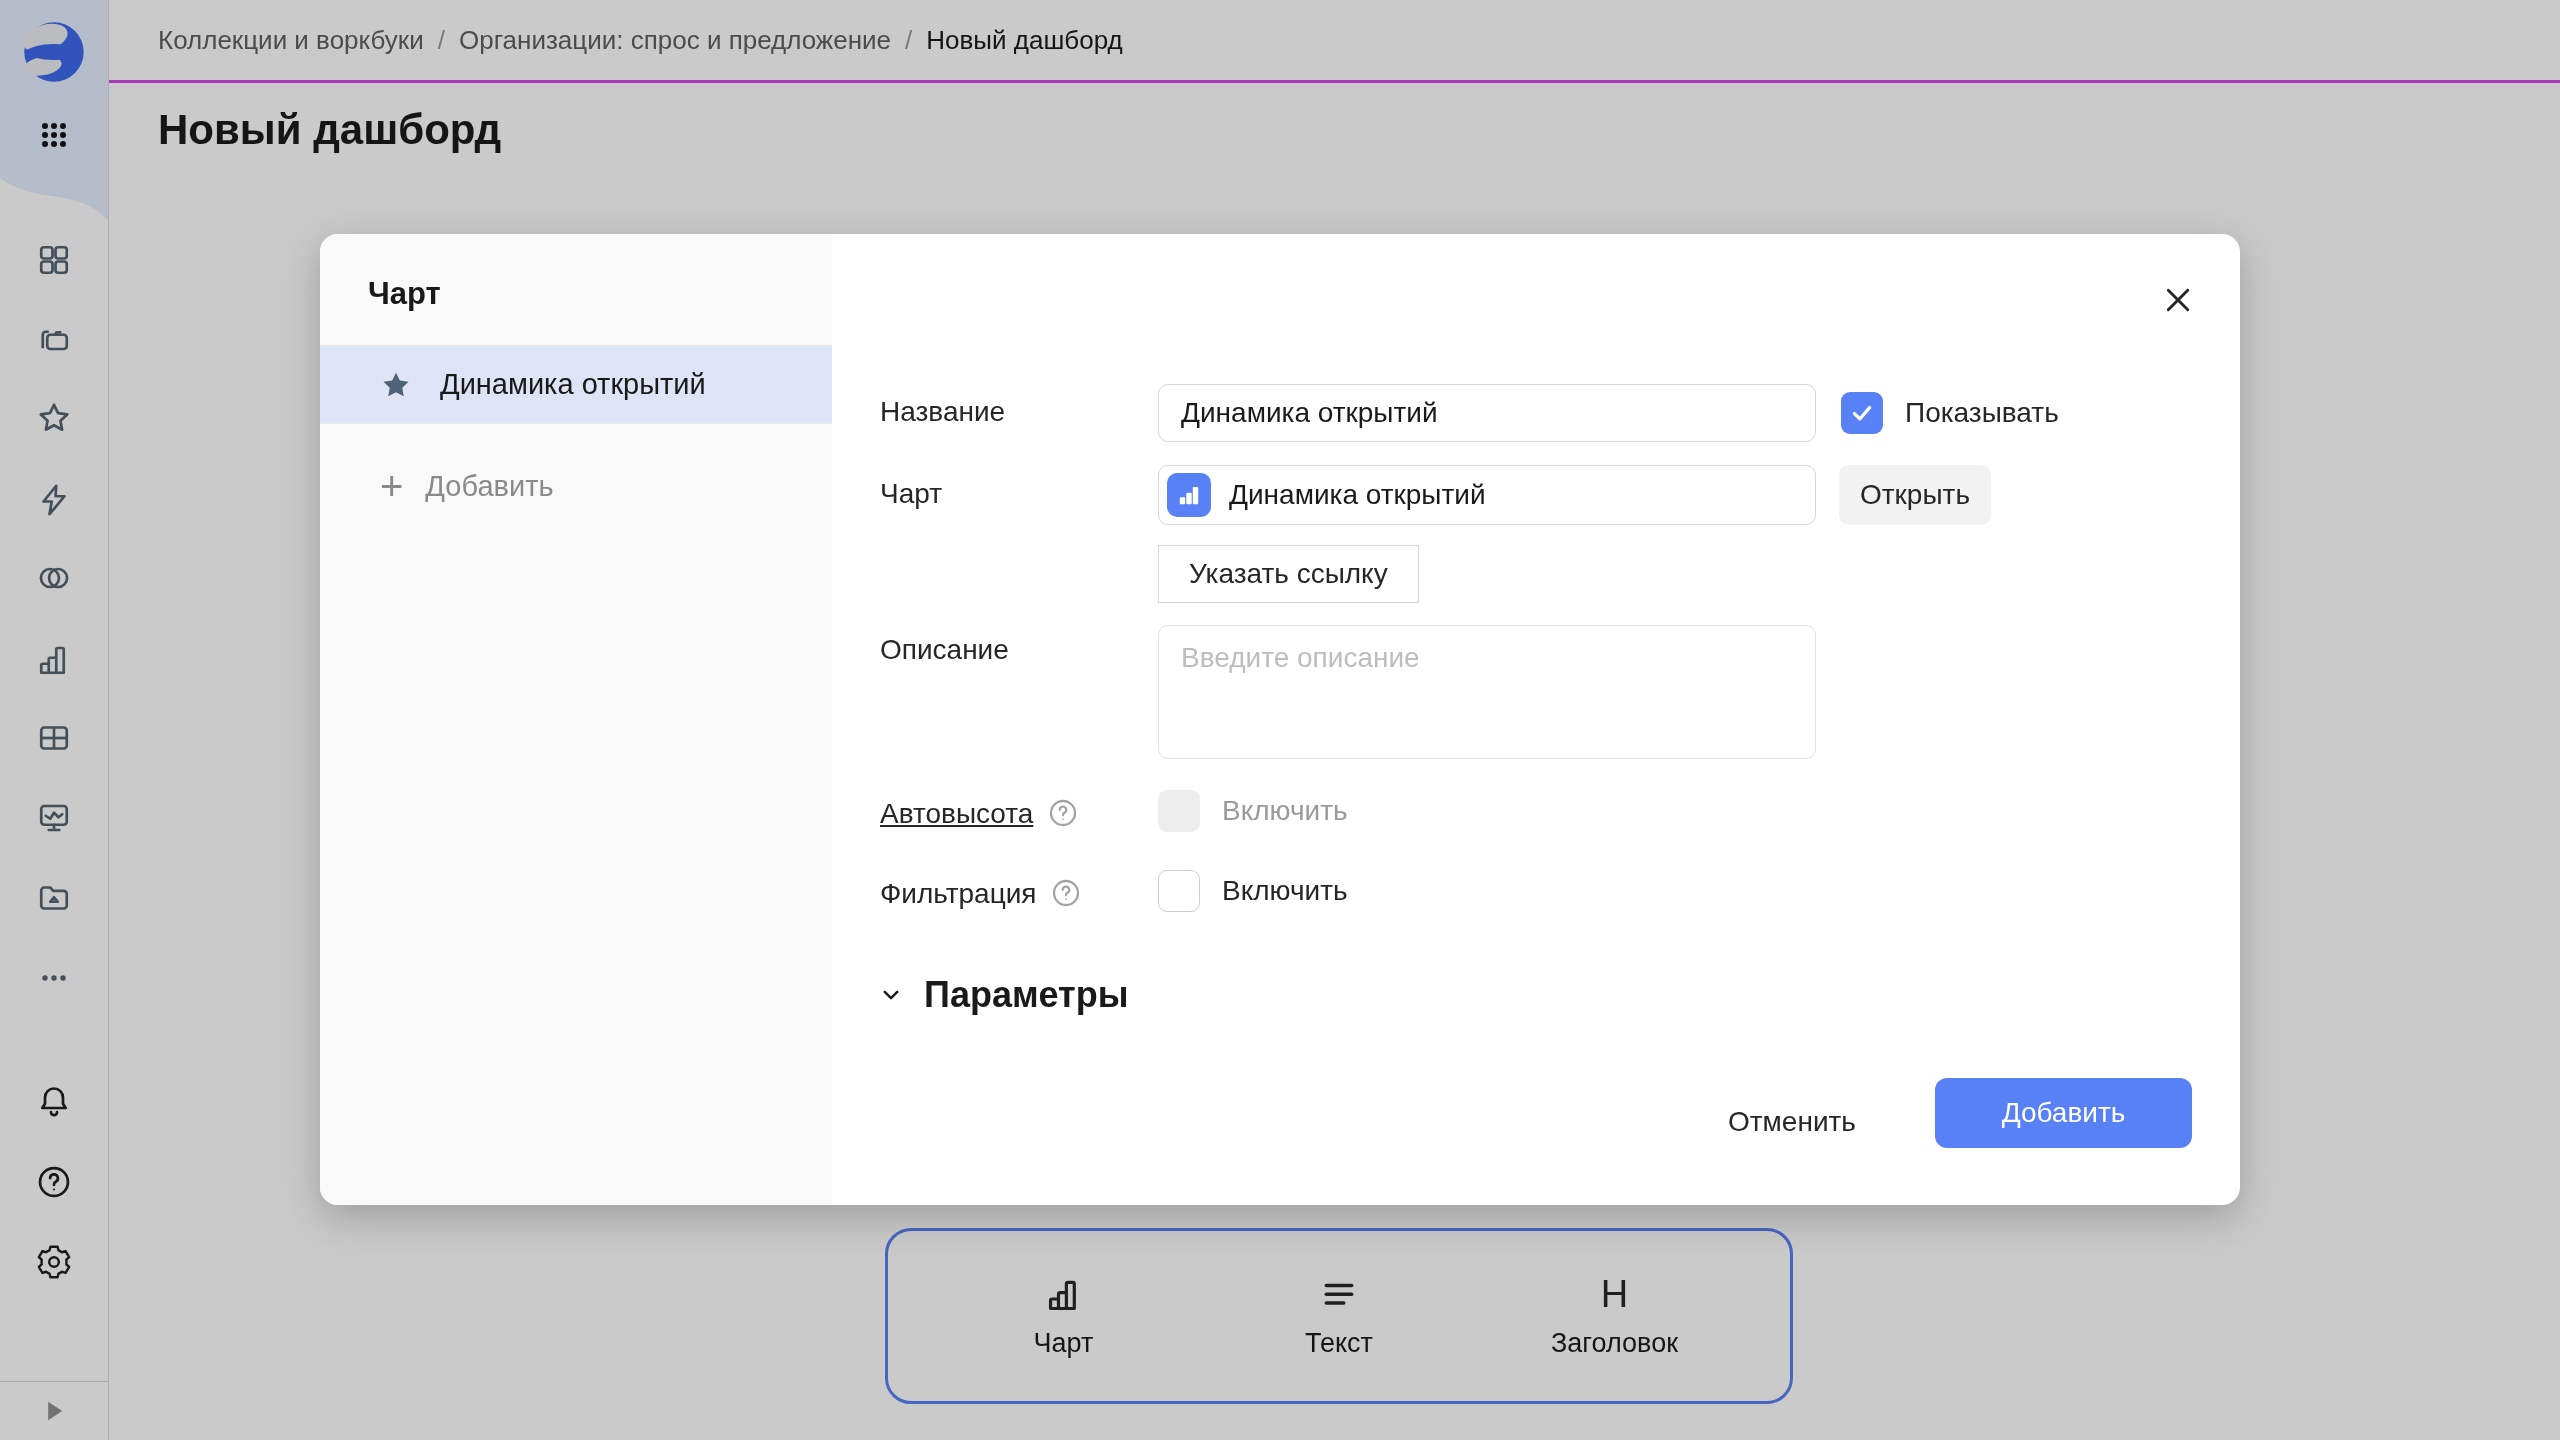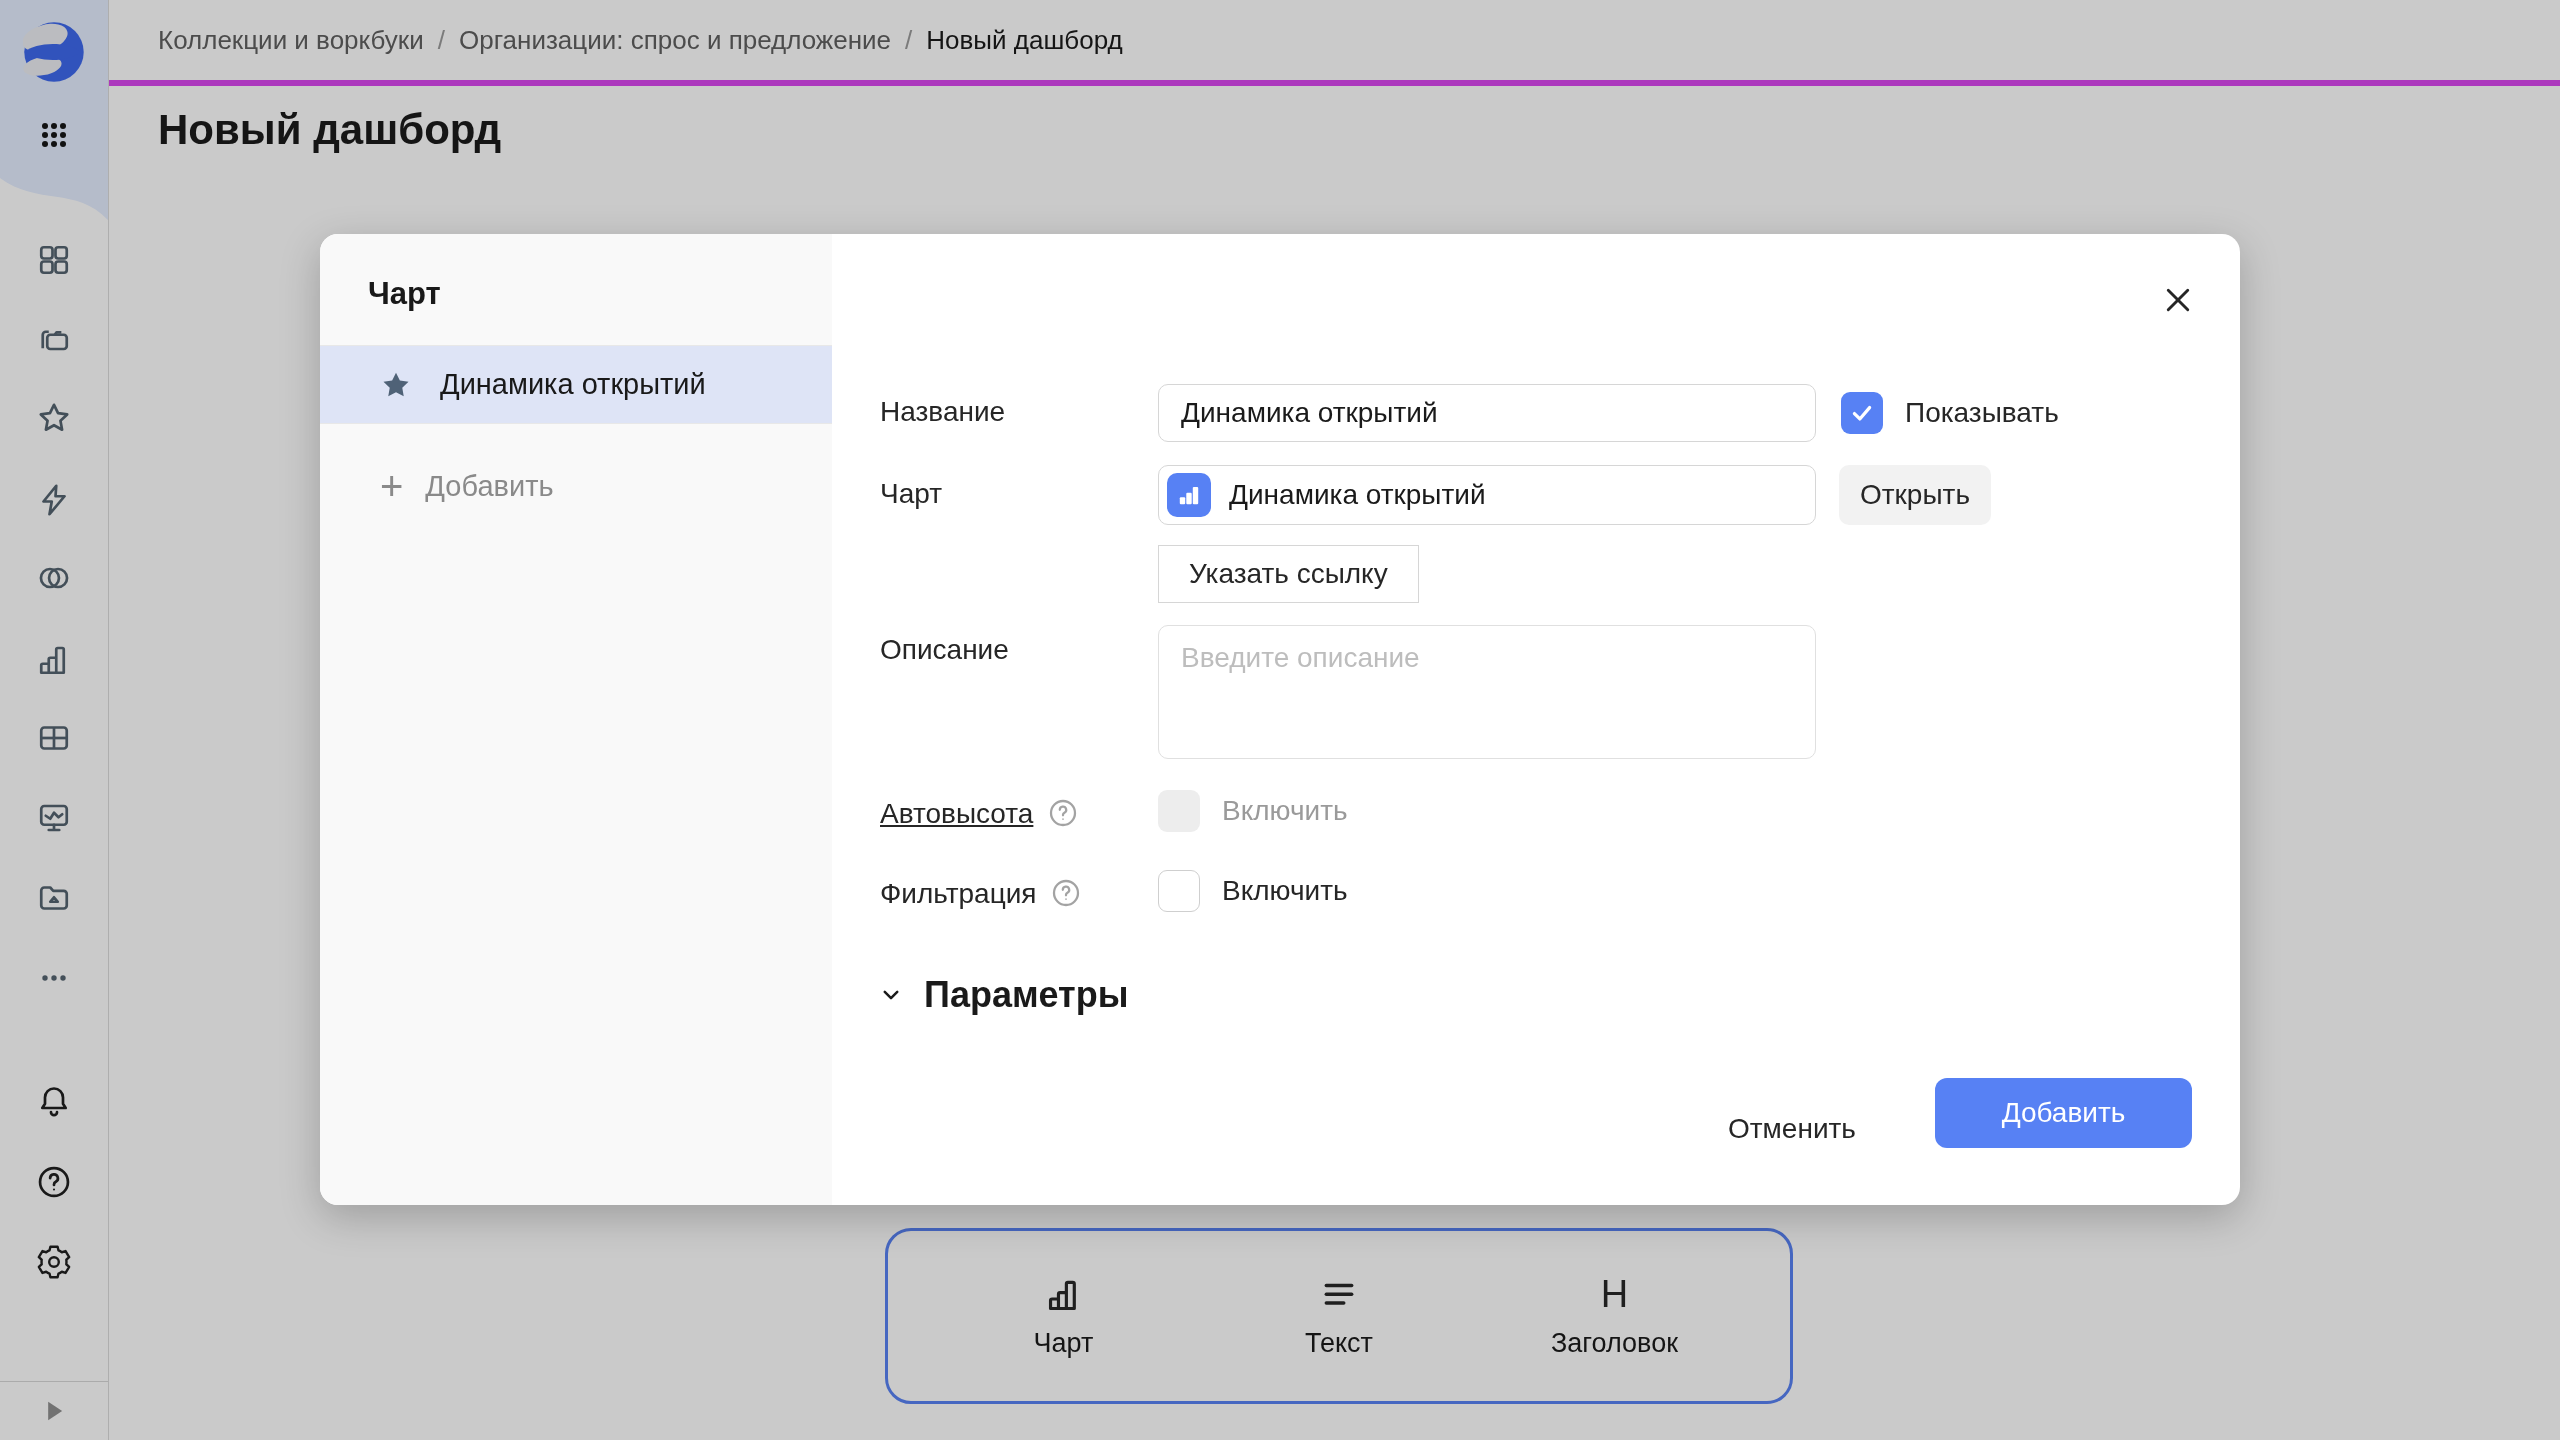--- a/index.html
+++ b/index.html
@@ -12,21 +12,21 @@
   .sidebar-top{position:absolute;left:0;top:0;width:108px;height:176px;background:#e4edff;}
   .sidebar-curve{position:absolute;left:0;top:176px;}
   .side-ic{position:absolute;left:50%;transform:translate(-50%,-50%);width:38px;height:38px;
     display:flex;align-items:center;justify-content:center;cursor:pointer;}
   .side-ic svg{display:block;}
   .sidebar-footer{position:absolute;left:0;bottom:0;width:108px;height:58px;border-top:1px solid #d8d8d8;
     display:flex;align-items:center;justify-content:center;}
 
   
   .topbar{position:absolute;left:108px;top:0;width:2452px;height:80px;background:#fff;
-    border-bottom:6px solid #d946ef;display:flex;align-items:center;z-index:1;}
+    border-bottom:3px solid #d946ef;display:flex;align-items:center;z-index:1;}
   .breadcrumbs{margin-left:50px;font-size:26px;color:#5f5f5f;display:flex;gap:14px;align-items:center;}
   .crumb{cursor:pointer;}
   .crumb-sep{color:#9b9b9b;}
   .crumb-current{color:#191919;}
   .topbar-right{position:absolute;right:50px;display:flex;align-items:center;gap:22px;}
   .tb-icon{width:44px;height:44px;display:flex;align-items:center;justify-content:center;cursor:pointer;}
   .tb-btn{height:52px;padding:0 28px;border-radius:10px;background:#f0f0f0;border:none;
     font-size:26px;color:#262626;display:flex;align-items:center;cursor:pointer;
     font-family:"Liberation Sans", sans-serif;}
   .tb-btn.disabled{color:#b3b3b3;background:#f2f2f2;cursor:default;}
@@ -90,21 +90,21 @@
   .cb-unchecked{background:#fff;border:1px solid #cfcfcf;}
   .cb-disabled{background:#ededed;cursor:default;}
   .cb-row{position:absolute;display:flex;align-items:center;gap:22px;}
   .cb-label{font-size:28px;color:#262626;}
   .cb-label.muted{color:#9a9a9a;}
 
   .params-row{position:absolute;left:44px;top:740px;display:flex;align-items:center;gap:18px;cursor:pointer;}
   .params-label{font-size:36px;font-weight:700;color:#1a1a1a;}
 
   .footer{position:absolute;left:0;top:844px;width:1408px;height:70px;}
-  .cancel-btn{position:absolute;left:876px;top:16px;height:70px;padding:0 20px;background:transparent;border:none;
+  .cancel-btn{position:absolute;left:876px;top:9px;height:70px;padding:0 20px;background:transparent;border:none;
     font-size:28px;font-weight:400;color:#262626;cursor:pointer;font-family:"Liberation Sans", sans-serif;}
   .submit-btn{position:absolute;left:1103px;top:0;width:257px;height:70px;border:none;border-radius:12px;
     background:#5781f4;color:#fff;font-size:28px;cursor:pointer;font-family:"Liberation Sans", sans-serif;}
 </style>
 </head>
 <body>
 
 <div class="screen">
 
   <div class="topbar">

